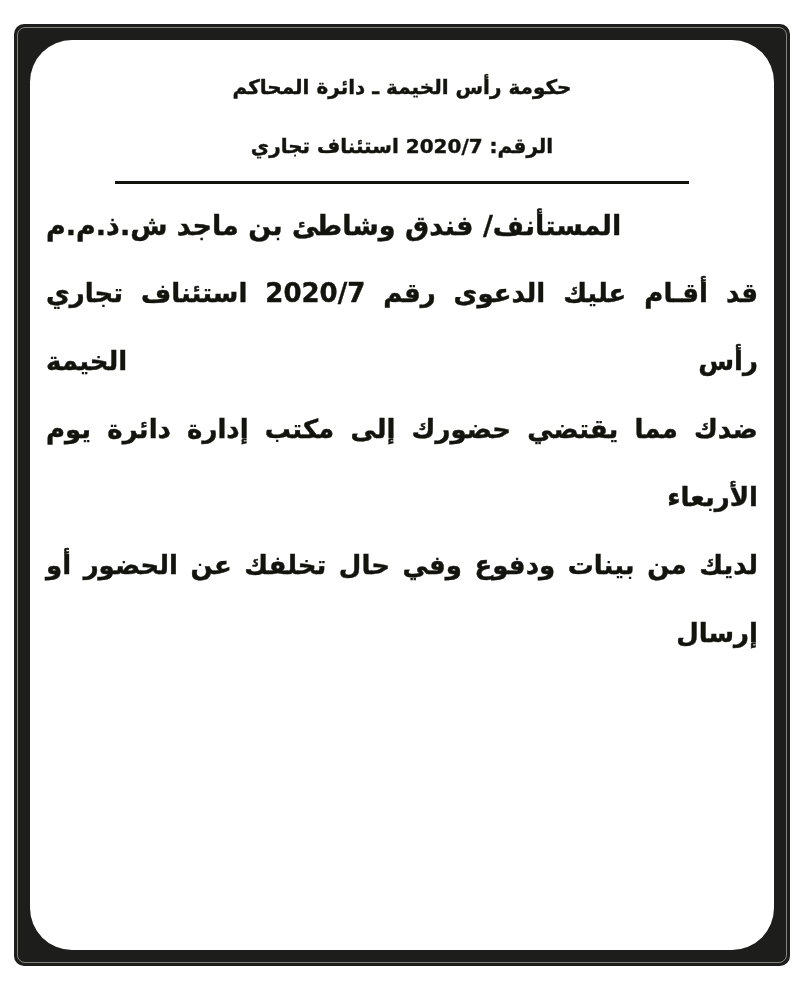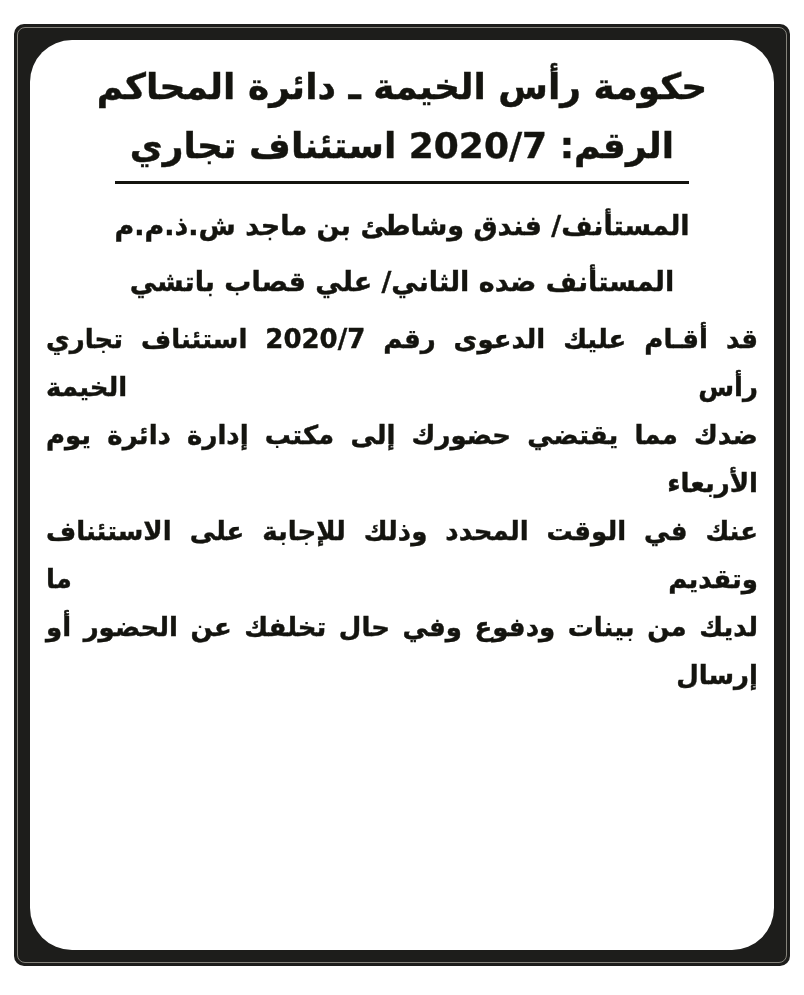--- a/index.html
+++ b/index.html
@@ -41,71 +41,69 @@
   .content {
     position: absolute;
     inset: 0;
     padding: 18px 16px 0 16px;
     direction: rtl;
     color: #14140f;
     font-weight: 700;
     -webkit-text-stroke: 0.4px #14140f;
   }
   .h {
-    font-size: 36px;
+    font-size: 20px;
     line-height: 58px;
     text-align: center;
   }
   .h.h3 {
     line-height: 60px;
     text-align: center;
   }
   .rule {
     width: 574px;
     height: 3px;
     background: #14140f;
     margin: 5px auto 14px auto;
   }
   .party {
     font-size: 27px;
     line-height: 56px;
-    text-align: center;
+    text-align: left;
   }
   .bodytext {
     margin-top: 5px;
   }
   .bl {
     font-size: 26px;
-    line-height: 48px;
+    line-height: 68px;
     text-align: justify;
     text-align-last: justify;
   }
 </style>
 </head>
 <body>
 
 <div class="frame">
   <div class="inner">
     <div class="content">
 
       <div class="header">
         <div class="h h1">حكومة رأس الخيمة ـ دائرة المحاكم</div>
         <div class="h h3">الرقم: 2020/7 استئناف تجاري</div>
       </div>
 
       <div class="rule"></div>
 
       <div class="parties">
         <div class="party">المستأنف/ فندق وشاطئ بن ماجد ش.ذ.م.م</div>
-        <div class="party">المستأنف ضده الثاني/ علي قصاب باتشي</div>
       </div>
 
       <div class="bodytext">
         <div class="bl">قد أقـام عليك الدعوى رقم 2020/7 استئناف تجاري رأس الخيمة</div>
         <div class="bl">ضدك مما يقتضي حضورك إلى مكتب إدارة دائرة يوم الأربعاء</div>
-        <div class="bl">عنك في الوقت المحدد وذلك للإجابة على الاستئناف وتقديم ما</div>
         <div class="bl">لديك من بينات ودفوع وفي حال تخلفك عن الحضور أو إرسال</div>
 
       </div>
 
     </div>
   </div>
 </div>
 
 </body></html>

